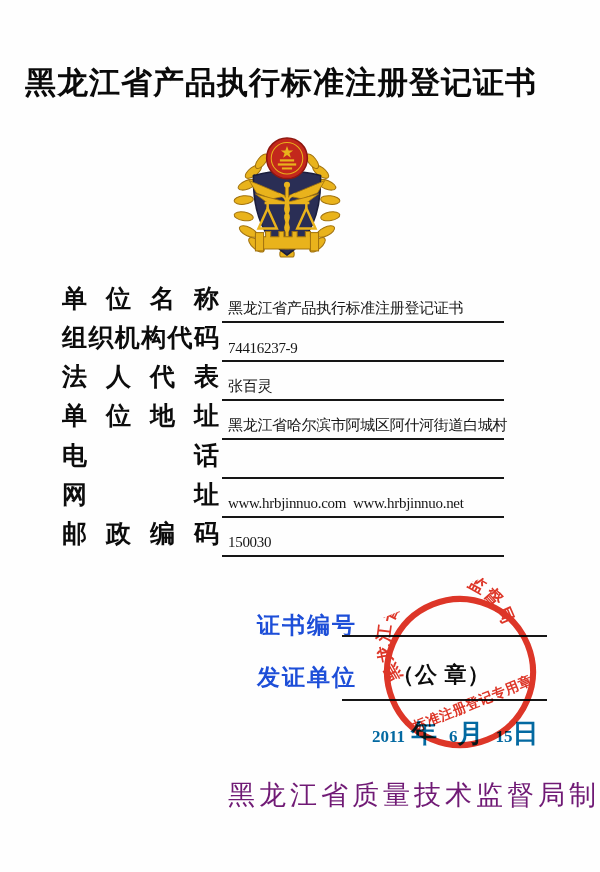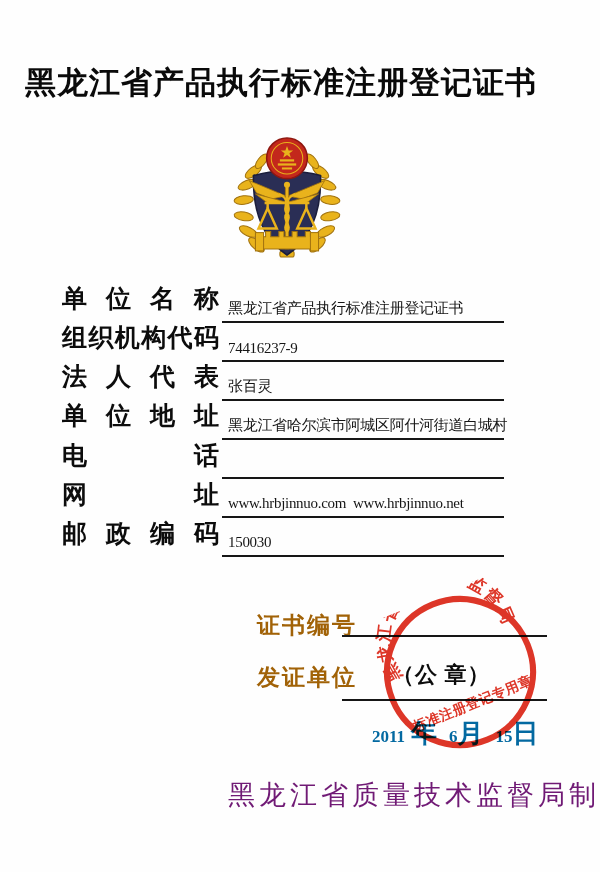--- a/index.html
+++ b/index.html
@@ -38,21 +38,21 @@
     position:absolute;left:222px;width:282px;height:0;
     border-bottom:2px solid #161616;
   }
   .r1l{top:284px}.r2l{top:323px}.r3l{top:362px}.r4l{top:401px}.r5l{top:441px}.r6l{top:480px}.r7l{top:519px}
   .r1v{top:297px}.r2v{top:337px}.r3v{top:375px}.r4v{top:414px}.r5v{top:453px}.r6v{top:492px}.r7v{top:531px}
   .r1u{top:321px}.r2u{top:360px}.r3u{top:399px}.r4u{top:438px}.r5u{top:477px}.r6u{top:516px}.r7u{top:555px}
   
   .issue-label{
     position:absolute;left:257px;
     font-size:23px;font-weight:bold;letter-spacing:2px;
-    color:#a16207;font-family:"Liberation Serif","DejaVu Serif",serif;
+    color:#1d4ed8;font-family:"Liberation Serif","DejaVu Serif",serif;
   }
   .lab-certno{top:610px}
   .lab-issuer{top:662px}
   .issuer-placeholder{
     position:absolute;left:392px;top:660px;
     font-size:22px;font-weight:bold;letter-spacing:1px;color:#0c0c0c;
     white-space:pre;
   }
   .issue-line{
     position:absolute;left:342px;width:205px;height:0;

